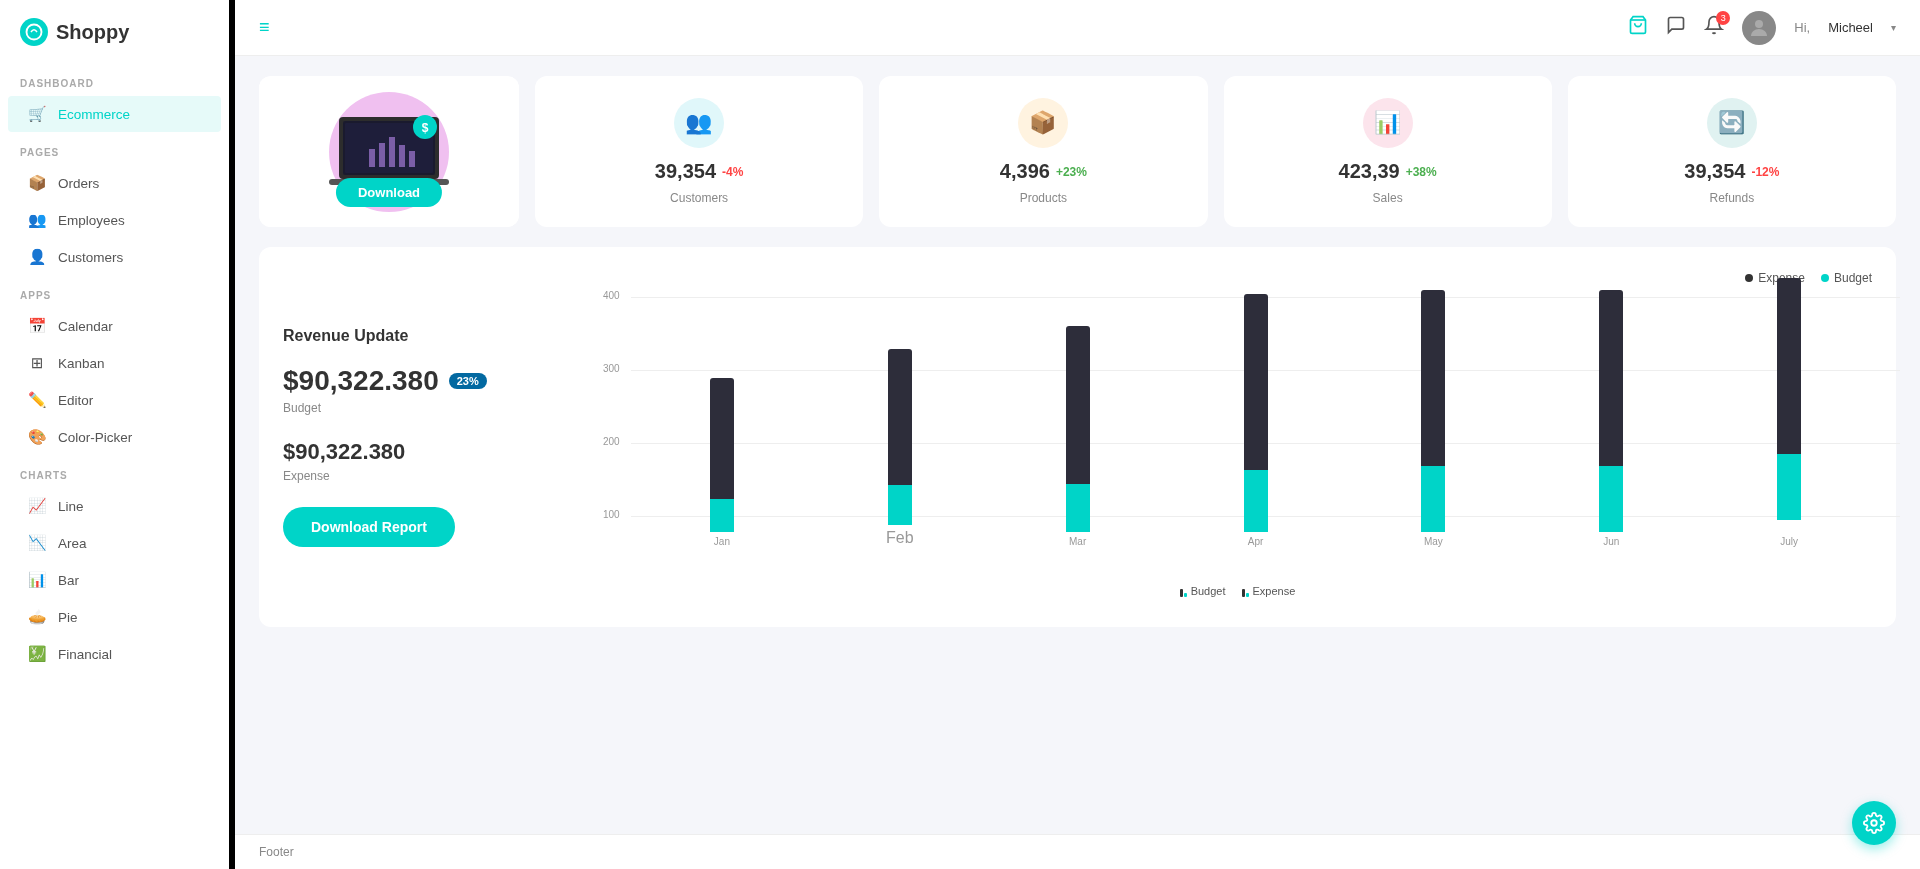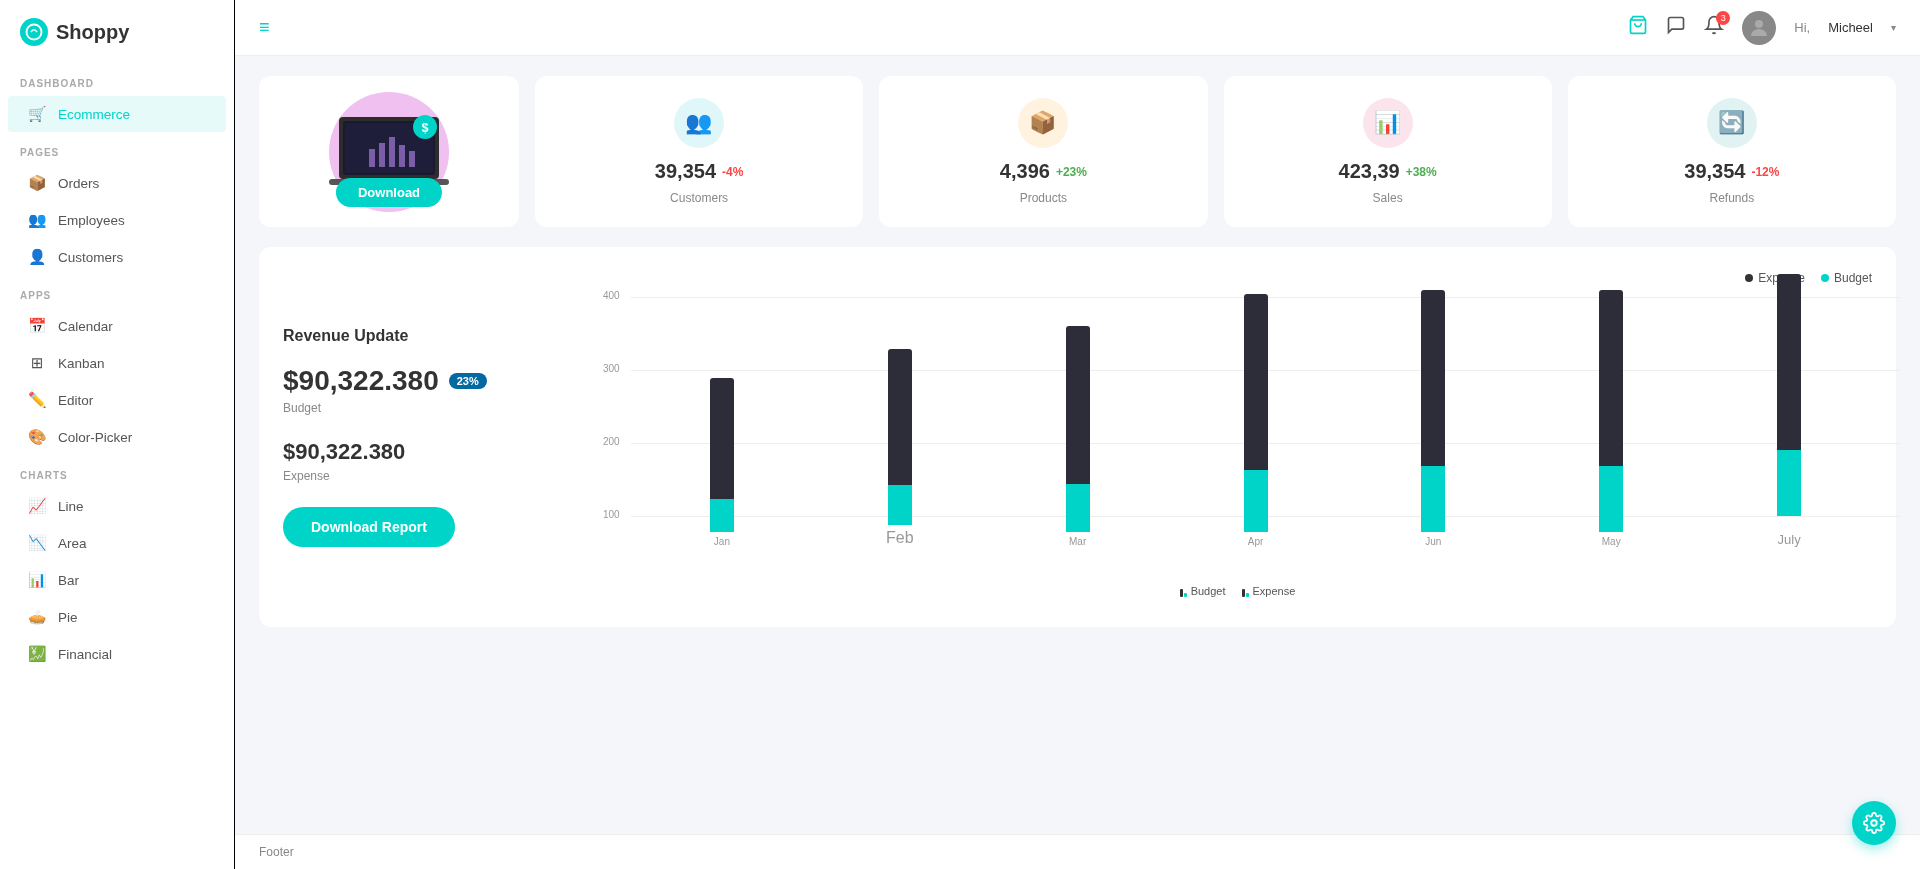--- a/index.html
+++ b/index.html
@@ -4,21 +4,21 @@
   <style>
     * { margin: 0; padding: 0; box-sizing: border-box; }
     body { font-family: 'Segoe UI', sans-serif; background: #f5f6fa; display: flex; height: 869px; overflow: hidden; }
 
     
     .sidebar {
       width: 235px;
       background: #fff;
       height: 100%;
       flex-shrink: 0;
-      border-right: 1px solid #000000;
+      border-right: 6px solid #000000;
       overflow-y: auto;
       padding-bottom: 20px;
     }
     .sidebar-logo {
       display: flex;
       align-items: center;
       padding: 18px 20px;
       gap: 8px;
     }
     .sidebar-logo .logo-icon {
@@ -521,35 +521,35 @@
         <div style="background:#2d2d3a;width:100%;height:176px;border-radius:3px 3px 0 0;"></div>
         <div style="background:#00d4c8;width:100%;height:62px;"></div>
       </div>
       <div style="font-size:10px;color:#999;margin-top:4px;">Apr</div>
     </div>
               <div style="display: flex; flex-direction: column; align-items: center; flex: 1 1 0%;">
       <div style="display:flex;flex-direction:column;width:24px;align-items:center;">
         <div style="background:#2d2d3a;width:100%;height:176px;border-radius:3px 3px 0 0;"></div>
         <div style="background:#00d4c8;width:100%;height:66px;"></div>
       </div>
-      <div style="font-size:10px;color:#999;margin-top:4px;">Jun</div>
+      <div style="font-size:10px;color:#999;margin-top:4px;">May</div>
     </div>
               <div style="display: flex; flex-direction: column; align-items: center; flex: 1 1 0%;">
       <div style="display:flex;flex-direction:column;width:24px;align-items:center;">
         <div style="background:#2d2d3a;width:100%;height:176px;border-radius:3px 3px 0 0;"></div>
         <div style="background:#00d4c8;width:100%;height:66px;"></div>
       </div>
-      <div style="font-size:10px;color:#999;margin-top:4px;">May</div>
+      <div style="font-size:10px;color:#999;margin-top:4px;">Jun</div>
     </div>
               <div style="display: flex; flex-direction: column; align-items: center; flex: 1 1 0%;">
       <div style="display:flex;flex-direction:column;width:24px;align-items:center;">
         <div style="background:#2d2d3a;width:100%;height:176px;border-radius:3px 3px 0 0;"></div>
         <div style="background:#00d4c8;width:100%;height:66px;"></div>
       </div>
-      <div style="font-size:13px;color:#999;margin-top:16px;">July</div>
+      <div style="font-size:10px;color:#999;margin-top:16px;">July</div>
     </div>
             </div>
           </div>
         <div class="chart-bottom-legend">
           <div class="chart-bottom-legend-item">
             <div style="display:flex;align-items:flex-end;gap:1px;height:12px;">
               <div style="width:3px;height:8px;background:#333;border-radius:1px;"></div>
               <div style="width:3px;height:4px;background:#00d4c8;border-radius:1px;"></div>
             </div>
             <span>Budget</span>

